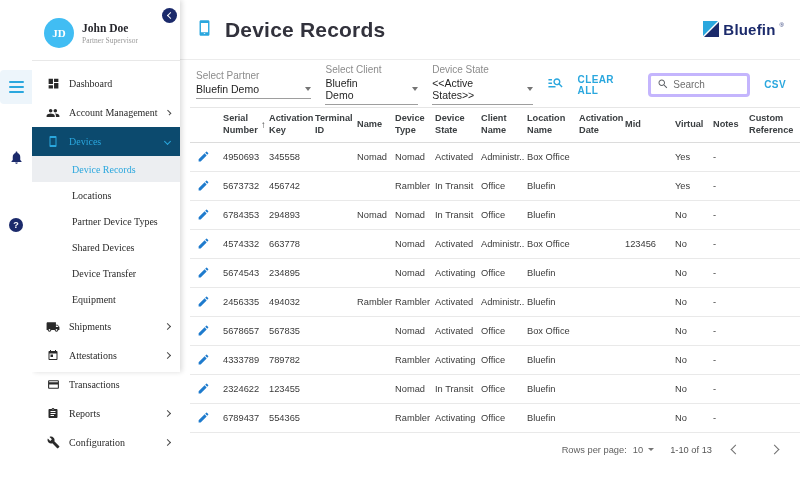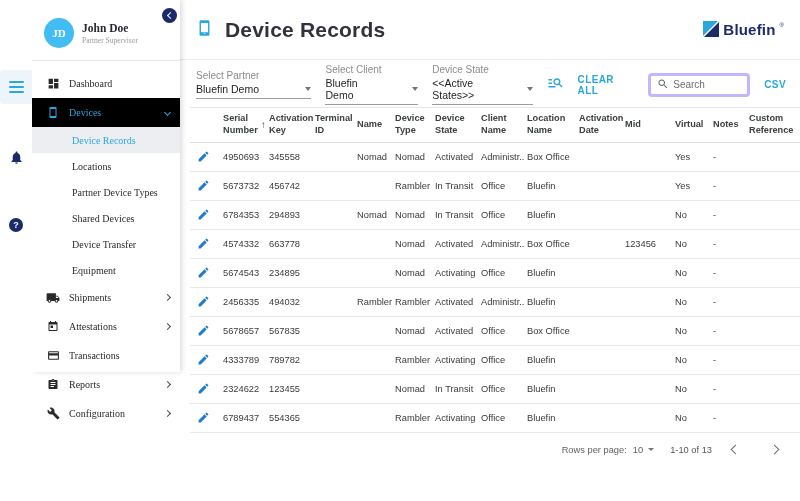--- a/index.html
+++ b/index.html
@@ -27,21 +27,21 @@
     font-size:11px; font-weight:bold; display:flex; align-items:center; justify-content:center; flex:0 0 30px; }
   .uname { font-size:11.5px; font-weight:bold; color:#26262c; }
   .urole { font-size:7.5px; color:#9a9a9a; margin-top:2px; }
   .sdivider { height:1px; background:#e8e8e8; margin:0; }
 
   .nav { padding-top:8px; }
   .nav-item { display:flex; align-items:center; gap:9px; height:29px; padding:0 10px 0 14px;
     font-size:10px; color:#2a2a2a; cursor:pointer; }
   .nav-item .nicon { width:14px; display:flex; justify-content:center; color:#2a2a2a; }
   .nav-item .nlabel { flex:1; white-space:nowrap; }
-  .nav-item.active { background:#000000; color:#2aa7de; }
+  .nav-item.active { background:#0c4a6e; color:#2aa7de; }
   .nav-item.active .nicon { color:#2aa7de; }
   .sub-item { display:flex; align-items:center; height:26px; padding-left:40px; font-size:10px;
     color:#2a2a2a; cursor:pointer; white-space:nowrap; }
   .sub-item.active { background:#eceef1; color:#2aa7de; }
 
   .chev { width:5px; height:5px; border-right:1.4px solid #4a4a4a; border-bottom:1.4px solid #4a4a4a;
     display:inline-block; transform:rotate(-45deg); }
   .chev.down { transform:rotate(45deg); border-color:#2aa7de; }
   .chev.left-white { border-color:#fff; transform:rotate(135deg); margin-left:2px; }
 
@@ -133,20 +133,29 @@
   <div class="nav">
     <div class="nav-item">
       <span class="nicon">
         <svg width="13" height="13" viewBox="0 0 24 24" fill="currentColor">
             <path d="M3 13h8V3H3v10zm0 8h8v-6H3v6zm10 0h8V11h-8v10zm0-18v6h8V3h-8z"></path>
           </svg>
       </span>
       <span class="nlabel">Dashboard</span>
     </div>
 
+    <div class="nav-item">
+      <span class="nicon">
+        <svg width="14" height="14" viewBox="0 0 24 24" fill="currentColor">
+            <path d="M16 11c1.66 0 2.99-1.34 2.99-3S17.66 5 16 5c-1.66 0-3 1.34-3 3s1.34 3 3 3zm-8 0c1.66 0 2.99-1.34 2.99-3S9.66 5 8 5C6.34 5 5 6.34 5 8s1.34 3 3 3zm0 2c-2.33 0-7 1.17-7 3.5V19h14v-2.5c0-2.33-4.67-3.5-7-3.5zm8 0c-.29 0-.62.02-.97.05 1.16.84 1.97 1.97 1.97 3.45V19h6v-2.5c0-2.33-4.67-3.5-7-3.5z"></path>
+          </svg>
+      </span>
+      <span class="nlabel">Account Management</span>
+      <span class="chev"></span>
+    </div>
 
     <div class="nav-item active">
       <span class="nicon">
         <svg width="12" height="13" viewBox="0 0 24 24" fill="currentColor">
             <path d="M17 1.01 7 1c-1.1 0-2 .9-2 2v18c0 1.1.9 2 2 2h10c1.1 0 2-.9 2-2V3c0-1.1-.9-1.99-2-1.99zM17 19H7V5h10v14z"></path>
           </svg>
       </span>
       <span class="nlabel">Devices</span>
       <span class="chev down"></span>
     </div>

